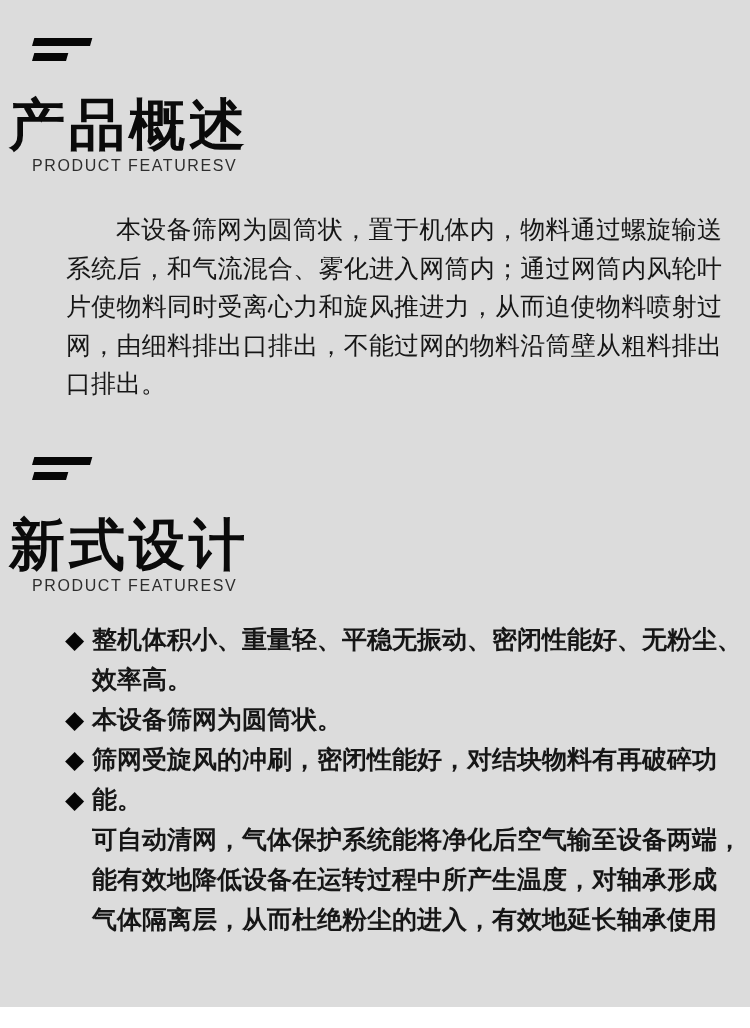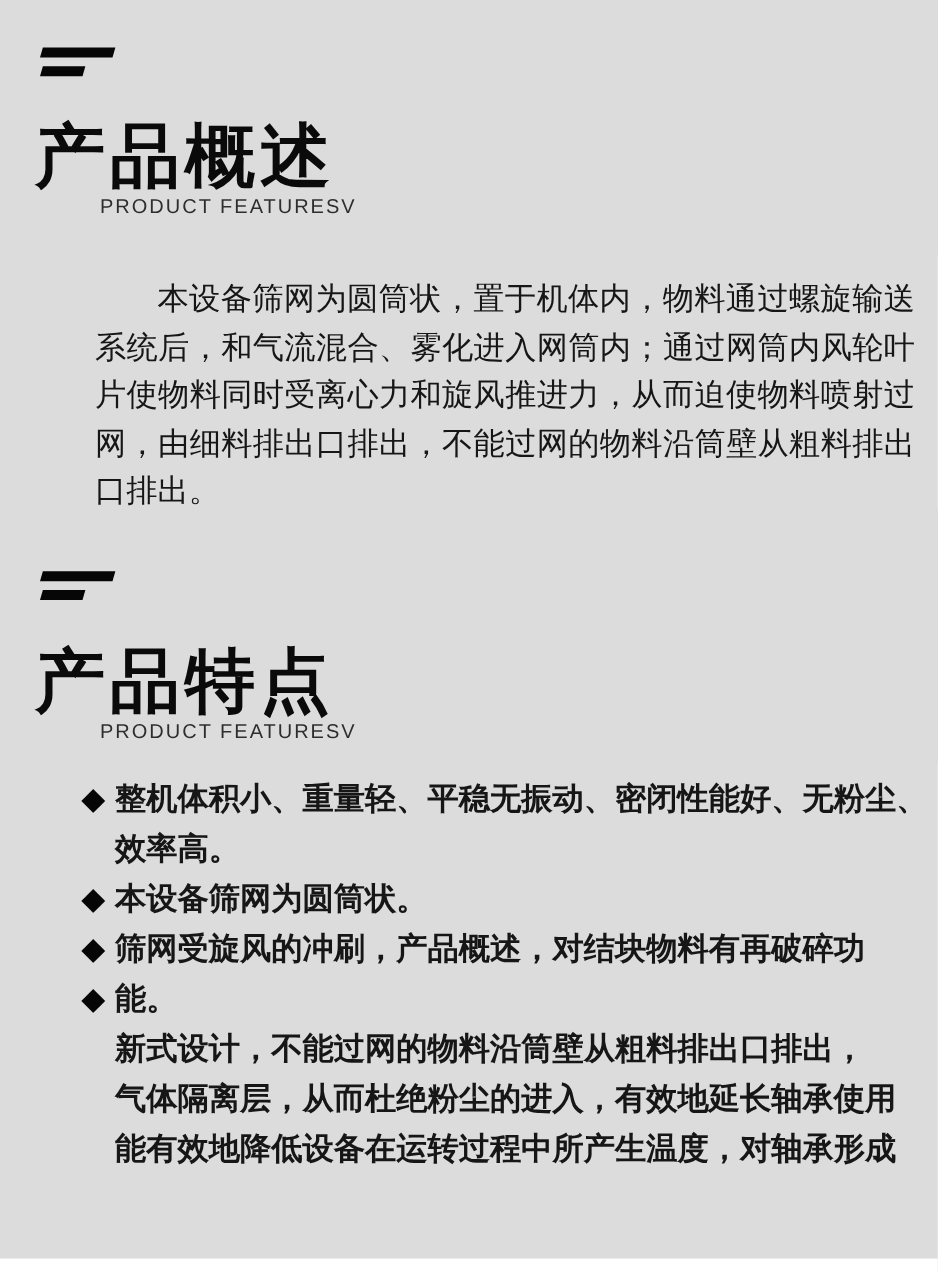--- a/index.html
+++ b/index.html
@@ -14,37 +14,37 @@
   }
   
   .divider-icon{position:absolute;left:32px;width:70px;height:26px;}
   .divider-icon .bar{display:block;background:#060606;transform:skewX(-16deg);transform-origin:left bottom;}
   .divider-icon .bar.long{width:58px;height:8px;}
   .divider-icon .bar.short{width:34px;height:8px;margin-top:7px;}
   .icon-overview{top:38px;}
   .icon-features{top:457px;}
   
   .sec-title{
-    position:absolute;left:28px;margin:0;
+    position:absolute;left:9px;margin:0;
     font-size:56px;line-height:56px;font-weight:900;
     letter-spacing:4px;color:#0a0a0a;
     font-family:"Liberation Sans","DejaVu Sans",sans-serif;
   }
   .title-overview{top:97px;}
   .title-features{top:517px;}
   .sec-subtitle{
     position:absolute;left:32px;
     font-size:16px;line-height:18px;letter-spacing:1.6px;
-    color:#2e2e2e;font-weight:400;margin-left:48px;
+    color:#2e2e2e;font-weight:400;
   }
   .subtitle-overview{top:157px;}
   .subtitle-features{top:577px;}
   
   .body-para{
-    position:absolute;left:63px;top:208px;width:656px;margin:13px;
+    position:absolute;left:63px;top:208px;width:656px;margin:3px;
     font-family:"Liberation Serif","DejaVu Serif",serif;
     font-size:25px;line-height:38.5px;color:#161616;
     text-indent:2em;text-align:justify;
   }
   
   .feature-list{
     position:absolute;left:65px;top:620px;width:672px;
     font-family:"Liberation Serif","DejaVu Serif",serif;
     font-size:25px;line-height:40px;color:#161616;
   }
@@ -70,53 +70,53 @@
     <i class="bar short"></i>
   </div>
   <h1 class="sec-title title-overview">产品概述</h1>
   <div class="sec-subtitle subtitle-overview">PRODUCT FEATURESV</div>
   <p class="body-para">本设备筛网为圆筒状，置于机体内，物料通过螺旋输送系统后，和气流混合、雾化进入网筒内；通过网筒内风轮叶片使物料同时受离心力和旋风推进力，从而迫使物料喷射过网，由细料排出口排出，不能过网的物料沿筒壁从粗料排出口排出。</p>
 
   <div class="divider-icon icon-features">
     <i class="bar long"></i>
     <i class="bar short"></i>
   </div>
-  <h1 class="sec-title title-features">产品特点</h1>
+  <h1 class="sec-title title-features">新式设计</h1>
   <div class="sec-subtitle subtitle-features">PRODUCT FEATURESV</div>
 
   <div class="feature-list">
     <div class="feature-row">
       <span class="marker">◆</span>
       <span class="txt">整机体积小、重量轻、平稳无振动、密闭性能好、无粉尘、</span>
     </div>
     <div class="feature-row">
       <span class="marker"></span>
       <span class="txt">效率高。</span>
     </div>
     <div class="feature-row">
       <span class="marker">◆</span>
       <span class="txt">本设备筛网为圆筒状。</span>
     </div>
     <div class="feature-row">
       <span class="marker">◆</span>
-      <span class="txt">筛网受旋风的冲刷，产品概述，对结块物料有再破碎功</span>
+      <span class="txt">筛网受旋风的冲刷，密闭性能好，对结块物料有再破碎功</span>
     </div>
     <div class="feature-row">
       <span class="marker">◆</span>
       <span class="txt">能。</span>
     </div>
     <div class="feature-row">
       <span class="marker"></span>
-      <span class="txt">新式设计，不能过网的物料沿筒壁从粗料排出口排出，</span>
+      <span class="txt">可自动清网，气体保护系统能将净化后空气输至设备两端，</span>
+    </div>
+    <div class="feature-row">
+      <span class="marker"></span>
+      <span class="txt">能有效地降低设备在运转过程中所产生温度，对轴承形成</span>
     </div>
     <div class="feature-row">
       <span class="marker"></span>
       <span class="txt">气体隔离层，从而杜绝粉尘的进入，有效地延长轴承使用</span>
-    </div>
-    <div class="feature-row">
-      <span class="marker"></span>
-      <span class="txt">能有效地降低设备在运转过程中所产生温度，对轴承形成</span>
     </div>
   </div>
 
 </div>
 
 <div class="footer-white"></div>
 
 </body></html>

